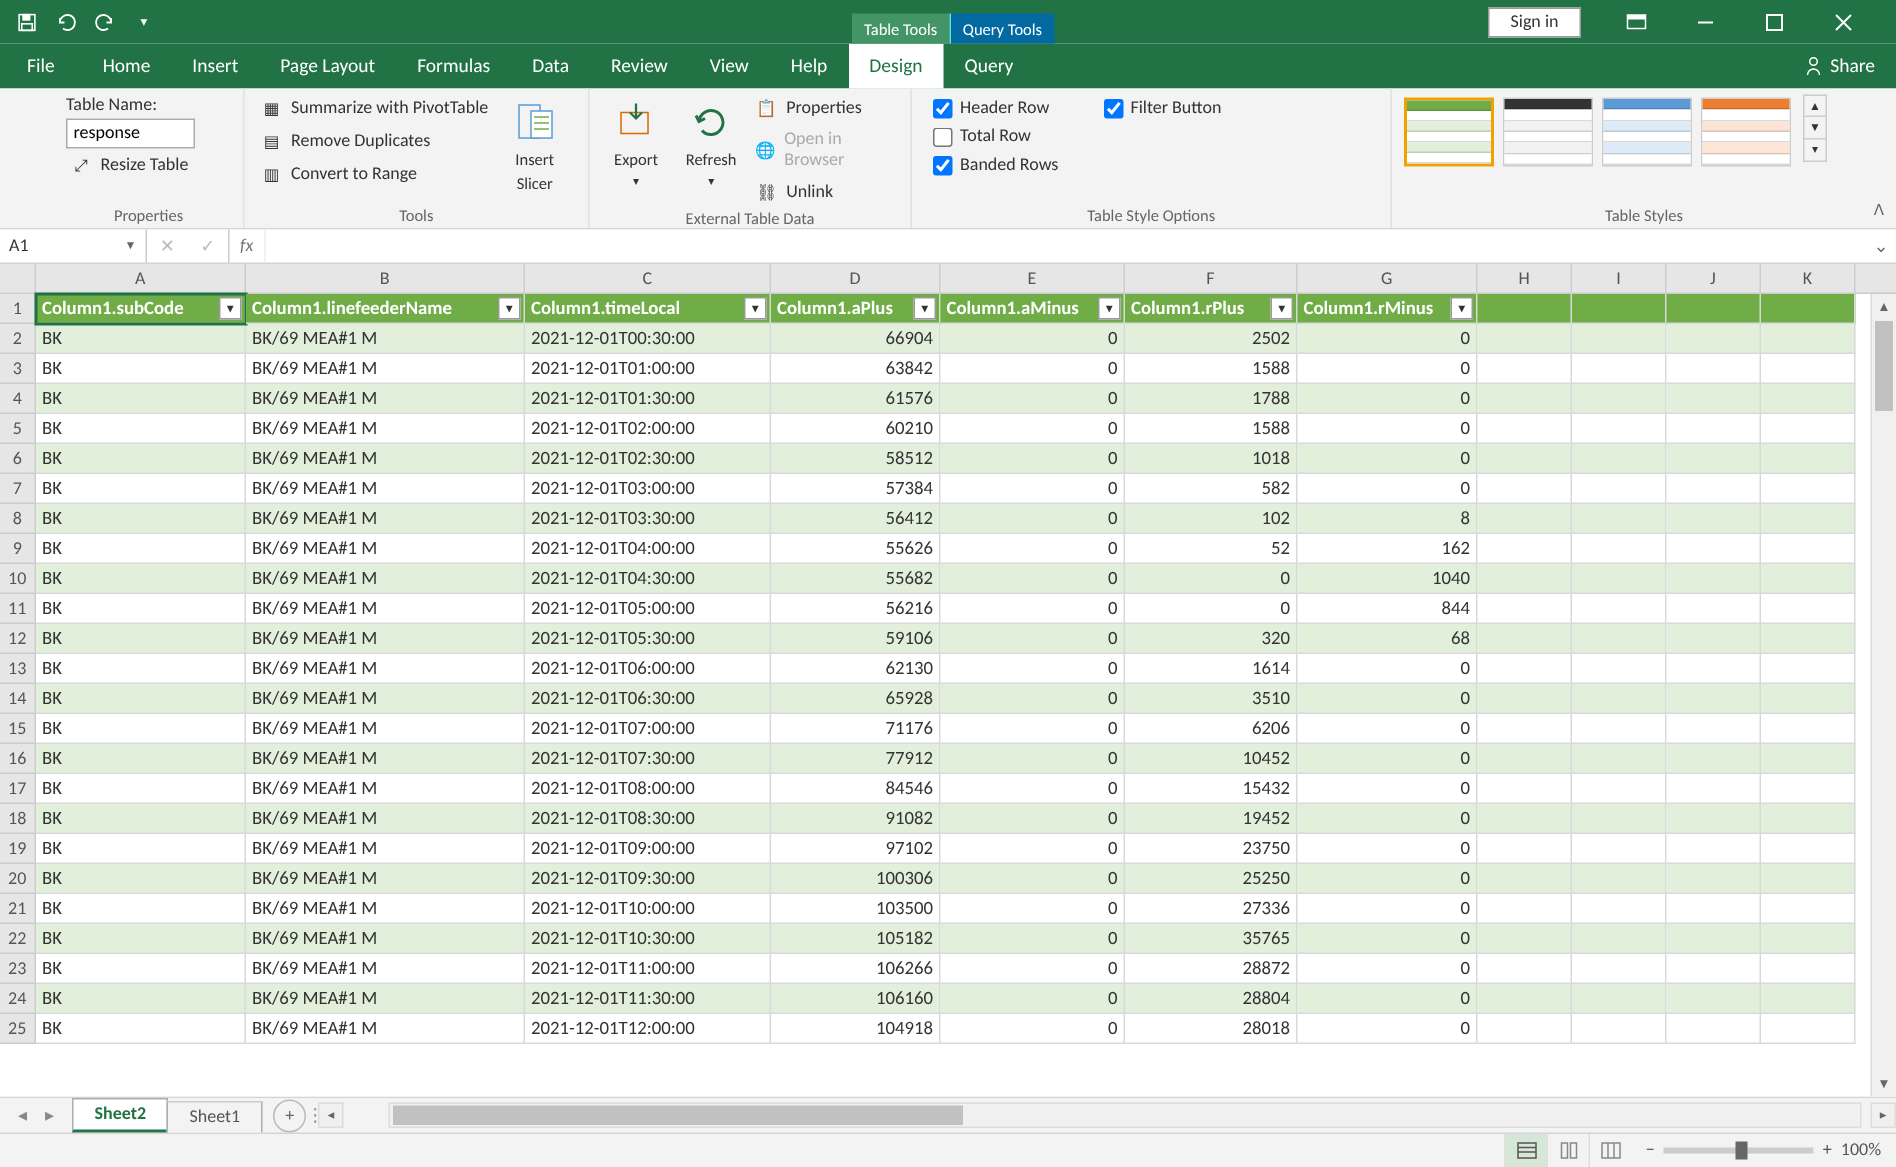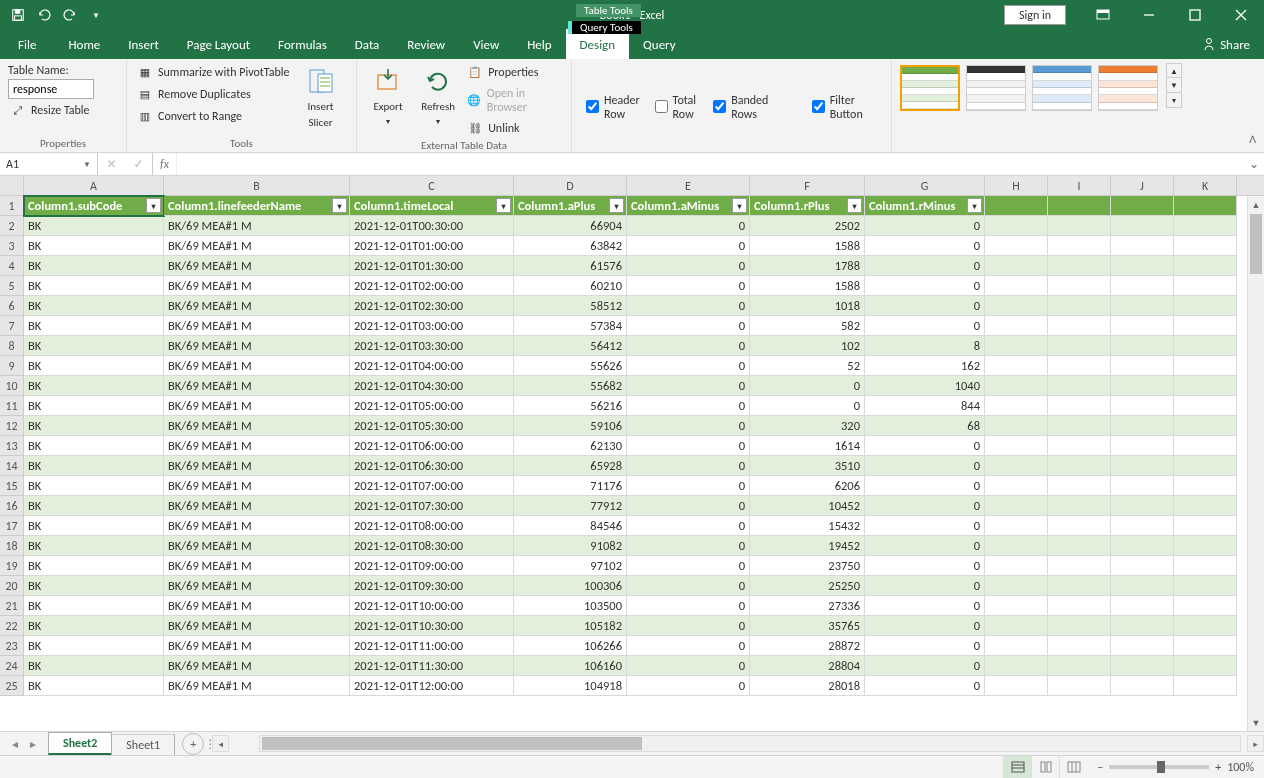--- a/index.html
+++ b/index.html
@@ -3,24 +3,24 @@
 <meta charset="utf-8">
 <style>
 * { box-sizing: border-box; margin: 0; padding: 0; font-family: "Segoe UI", Calibri, sans-serif; }
 body { background: #fff; overflow: hidden; width: 1264px; height: 778px; font-size: 12px; color: #333; user-select: none; }
 
 
 .titlebar { height: 29px; background: #217346; display: flex; align-items: center; color: #fff; font-size: 12px; position: relative; }
 .qat { display: flex; align-items: center; gap: 2px; padding-left: 6px; }
 .qat-btn { width: 24px; height: 24px; display: flex; align-items: center; justify-content: center; color: #fff; }
 .title-text { position: absolute; left: 50%; transform: translateX(-50%); font-size: 12px; }
-.table-tools { position: absolute; left: 568px; height: 29px; display: flex; align-items: flex-end; flex-direction: column; }
+.table-tools { position: absolute; left: 568px; height: 29px; display: flex; align-items: flex-end; }
 .tool-context { height: 20px; padding: 0 8px; margin-top:4px; font-size: 11px; background: #439467; color: #fff; display:flex; align-items:center; }
-.tool-context.query { background: #000000; border-left:4px solid #5eead4; }
-.win-controls { position: absolute; right: 0; display: flex; align-items: center; }
+.tool-context.query { background: #0369a1; border-left:1px solid #5eead4; }
+.win-controls { position: absolute; right: 12px; display: flex; align-items: center; }
 .win-btn { width: 46px; height: 29px; display: flex; align-items: center; justify-content: center; color:#fff; }
 .signin { background:#fff; color:#333; height:20px; padding:0 14px; font-size:12px; margin-right:14px; border:1px solid #999; display:flex; align-items:center; }
 
 
 .ribbon-tabs { height: 30px; background: #217346; display: flex; align-items: stretch; color:#fff; }
 .rtab { padding: 0 14px; display:flex; align-items:center; font-size:13px; cursor:pointer; }
 .rtab.file { padding:0 18px; }
 .rtab.active { background:#fff; color:#217346; }
 .rtab.contextual { }
 .tell-me { display:flex; align-items:center; gap:6px; margin-left:24px; color:#cfe4d6; font-size:13px; }
@@ -33,21 +33,21 @@
 .group-content { flex:1; display:flex; gap:4px; }
 
 .prop-stack { display:flex; flex-direction:column; gap:2px; font-size:12px; }
 .prop-stack input { width:86px; height:20px; border:1px solid #ababab; padding:0 4px; font-size:12px; background:#fff; }
 .small-btn { display:flex; align-items:center; gap:5px; padding:1px 2px; font-size:12px; color:#333; }
 .small-ico { width:16px; height:16px; display:inline-flex; align-items:center; justify-content:center; font-size:11px; }
 
 .big-btn { width:50px; display:flex; flex-direction:column; align-items:center; justify-content:flex-start; gap:3px; font-size:11px; color:#333; padding-top:2px; }
 .big-ico { width:32px; height:32px; display:flex; align-items:center; justify-content:center; color:#217346; }
 
-.check-stack { display:flex; flex-direction:row; gap:5px; padding:2px 6px; }
+.check-stack { display:flex; flex-direction:column; gap:5px; padding:2px 6px; }
 .chk { display:flex; align-items:center; gap:5px; font-size:12px; }
 .chk input { width:13px; height:13px; }
 
 .styles-gallery { display:flex; gap:6px; padding:2px 0; align-items:flex-start; }
 .style-thumb { width:60px; height:46px; border:1px solid #ccc; background:#fff; display:flex; flex-direction:column; }
 .style-thumb.selected { border:2px solid #f2a100; }
 .st-row { flex:1; border-bottom:1px solid rgba(0,0,0,0.15); }
 .collapse-ribbon { position:absolute; right:6px; bottom:4px; color:#666; font-size:10px; padding:2px; }
 
 
@@ -178,21 +178,21 @@
     <svg width="14" height="14">
         <circle cx="7" cy="4" r="2.5" fill="none" stroke="#fff"></circle>
         <path d="M3 13 A4 4 0 0 1 11 13" fill="none" stroke="#fff"></path>
       </svg>
     <span>Share</span>
   </div>
 </div>
 
 <div class="ribbon">
 
-  <div class="group" style="width:127px;">
+  <div class="group" style="width:127px;margin-left:36px;">
     <div class="group-content">
       <div class="prop-stack">
         <span>Table Name:</span>
         <input value="response" style="">
         <div class="small-btn">
           <span class="small-ico">⤢</span>
           <span>Resize Table</span>
         </div>
       </div>
     </div>
@@ -288,20 +288,21 @@
             <span>Banded Rows</span>
           </label>
       </div>
       <div class="check-stack">
         <label class="chk">
             <input type="checkbox" checked="" style="">
             <span>Filter Button</span>
           </label>
       </div>
     </div>
+    <div class="group-label">Table Style Options</div>
   </div>
 
   <div class="group" style="flex:1; border-right:none;">
     <div class="group-content">
       <div class="styles-gallery" id="styles-gallery">
           <div class="style-thumb selected">
             <div class="st-row" style="background: rgb(112, 173, 71);"></div>
             <div class="st-row" style="background: rgb(255, 255, 255);"></div>
             <div class="st-row" style="background: rgb(226, 239, 218);"></div>
             <div class="st-row" style="background: rgb(255, 255, 255);"></div>
@@ -332,20 +333,21 @@
             <div class="st-row" style="background: rgb(252, 228, 214);"></div>
             <div class="st-row" style="background: rgb(255, 255, 255);"></div>
           </div>
         </div>
       <div style="display:flex;flex-direction:column;margin-left:4px;">
         <div style="border:1px solid #ccc;width:16px;height:15px;display:flex;align-items:center;justify-content:center;font-size:8px;">▲</div>
         <div style="border:1px solid #ccc;width:16px;height:15px;display:flex;align-items:center;justify-content:center;font-size:8px;border-top:none;">▼</div>
         <div style="border:1px solid #ccc;width:16px;height:15px;display:flex;align-items:center;justify-content:center;font-size:8px;border-top:none;">▾</div>
       </div>
     </div>
+    <div class="group-label">Table Styles</div>
     <div class="collapse-ribbon">ᐱ</div>
   </div>
 </div>
 
 <div class="name-fxbar">
   <div class="namebox">
     <span>A1</span>
     <span class="namebox-dd">▼</span>
   </div>
   <div class="fx-cmds">

